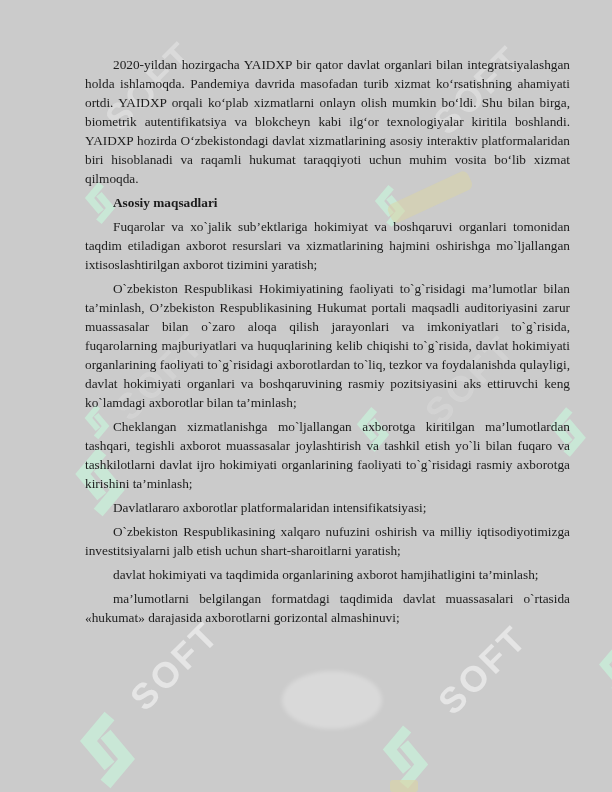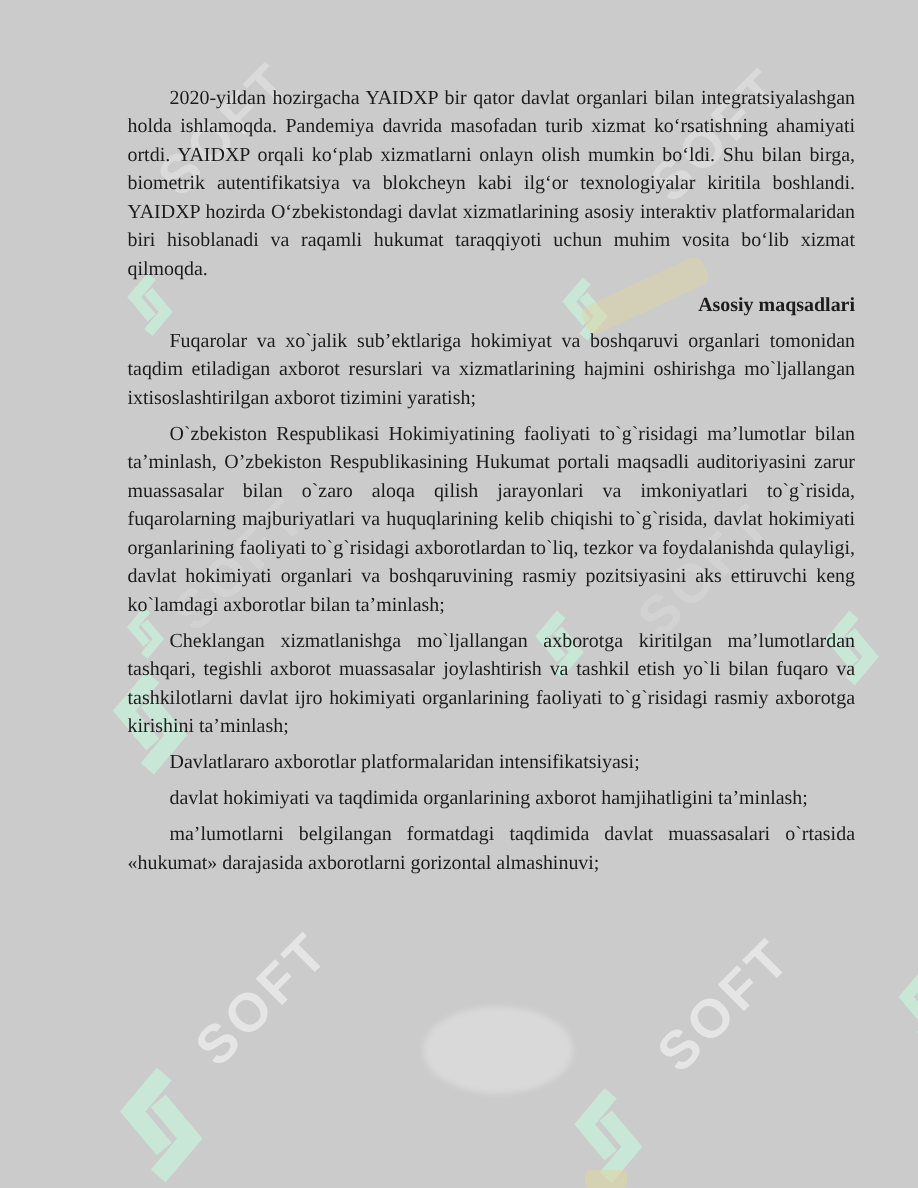--- a/index.html
+++ b/index.html
@@ -30,21 +30,21 @@
   .content {
     position:absolute;
     left:85px; right:42px; top:55px;
     z-index:1;
     color:#1c1c1c;
     font-size:13.3px;
     line-height:19px;
     text-align:justify;
   }
   .content p { margin:0 0 5px 0; text-indent:28px; }
-  .content p.heading { font-weight:bold; text-align:right; margin:3px 0 5px 0; }
+  .content p.heading { font-weight:bold; text-align:left; margin:3px 0 5px 0; }
 </style>
 </head>
 <body>
 
 <svg width="0" height="0" style="position:absolute" aria-hidden="true">
   <defs>
     <symbol id="wm-glyph" viewBox="0 0 56 80">
       <path d="M30 6 L9 31 L30 56" fill="none" stroke="#c9e7d6" stroke-width="13"></path>
       <path d="M26 24 L47 49 L26 74" fill="none" stroke="#c9e7d6" stroke-width="13"></path>
     </symbol>
@@ -95,17 +95,18 @@
     <div class="wm-blob" style="left:332px;top:700px;width:100px;height:58px;background:rgba(255,255,255,.28);border-radius:50%;filter:blur(2px)"></div>
   </div>
 
   <div class="content">
     <p class="para">2020-yildan hozirgacha YAIDXP bir qator davlat organlari bilan integratsiyalashgan holda ishlamoqda. Pandemiya davrida masofadan turib xizmat ko‘rsatishning ahamiyati ortdi. YAIDXP orqali ko‘plab xizmatlarni onlayn olish mumkin bo‘ldi. Shu bilan birga, biometrik autentifikatsiya va blokcheyn kabi ilg‘or texnologiyalar kiritila boshlandi. YAIDXP hozirda O‘zbekistondagi davlat xizmatlarining asosiy interaktiv platformalaridan biri hisoblanadi va raqamli hukumat taraqqiyoti uchun muhim vosita bo‘lib xizmat qilmoqda.</p>
     <p class="heading">Asosiy maqsadlari</p>
     <p class="para">Fuqarolar va xo`jalik sub’ektlariga hokimiyat va boshqaruvi organlari tomonidan taqdim etiladigan axborot resurslari va xizmatlarining hajmini oshirishga mo`ljallangan ixtisoslashtirilgan axborot tizimini yaratish;</p>
     <p class="para">O`zbekiston Respublikasi Hokimiyatining faoliyati to`g`risidagi ma’lumotlar bilan ta’minlash, O’zbekiston Respublikasining Hukumat portali maqsadli auditoriyasini zarur muassasalar bilan o`zaro aloqa qilish jarayonlari va imkoniyatlari to`g`risida, fuqarolarning majburiyatlari va huquqlarining kelib chiqishi to`g`risida, davlat hokimiyati organlarining faoliyati to`g`risidagi axborotlardan to`liq, tezkor va foydalanishda qulayligi, davlat hokimiyati organlari va boshqaruvining rasmiy pozitsiyasini aks ettiruvchi keng ko`lamdagi axborotlar bilan ta’minlash;</p>
     <p class="para">Cheklangan xizmatlanishga mo`ljallangan axborotga kiritilgan ma’lumotlardan tashqari, tegishli axborot muassasalar joylashtirish va tashkil etish yo`li bilan fuqaro va tashkilotlarni davlat ijro hokimiyati organlarining faoliyati to`g`risidagi rasmiy axborotga kirishini ta’minlash;</p>
     <p class="para">Davlatlararo axborotlar platformalaridan intensifikatsiyasi;</p>
+    <p class="para">O`zbekiston Respublikasining xalqaro nufuzini oshirish va milliy iqtisodiyotimizga investitsiyalarni jalb etish uchun shart-sharoitlarni yaratish;</p>
     <p class="para">davlat hokimiyati va taqdimida organlarining axborot hamjihatligini ta’minlash;</p>
     <p class="para">ma’lumotlarni belgilangan formatdagi taqdimida davlat muassasalari o`rtasida «hukumat» darajasida axborotlarni gorizontal almashinuvi;</p>
   </div>
 
 </div>
 
 </body></html>

